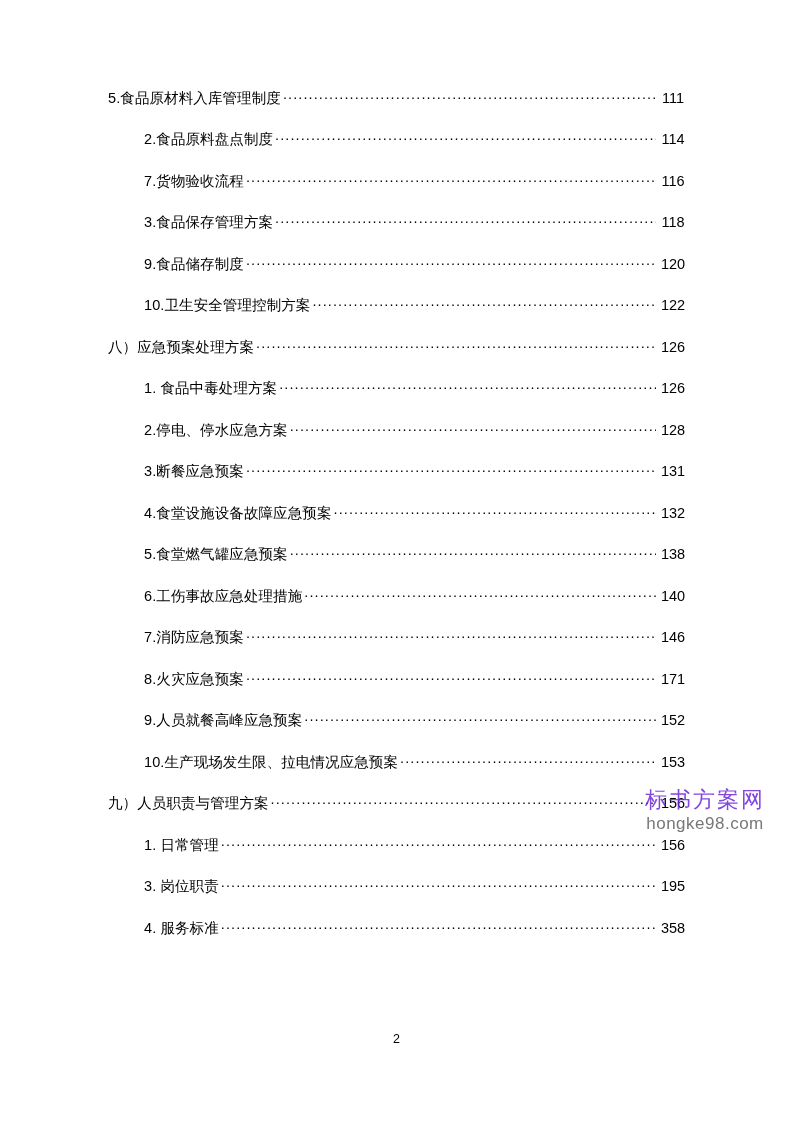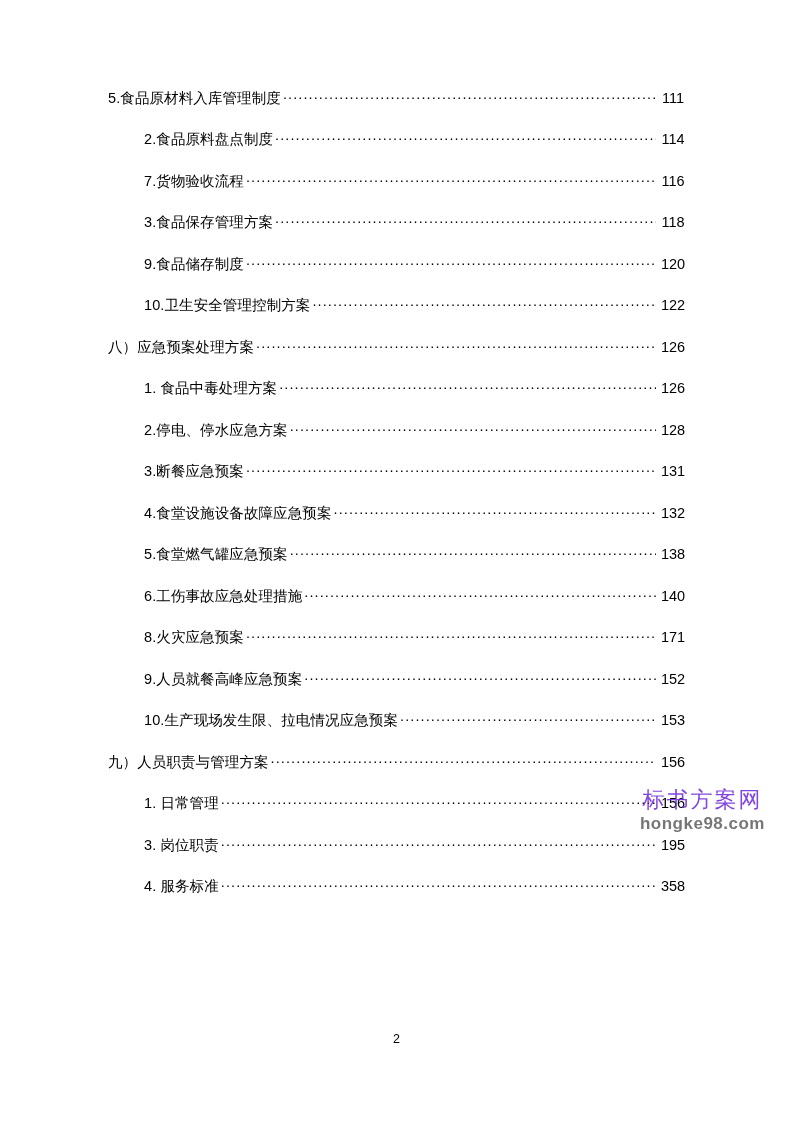--- a/index.html
+++ b/index.html
@@ -91,21 +91,20 @@
     font-family: "DejaVu Sans", sans-serif;
     color: #6d28d9;
     line-height: 1.1;
   }
   .wm-en {
     font-size: 17px;
     letter-spacing: 0.5px;
     color: #5f5f5f;
     font-family: "Liberation Sans", sans-serif;
     margin-top: 2px;
-    font-weight: bold;
   }
 </style>
 </head>
 <body>
 
 <div class="page">
 
   <div class="toc">
 
     <div class="toc-row section-head indent-0">
@@ -179,20 +178,25 @@
       <span class="dots"></span>
       <span class="pageno">138</span>
     </div>
 
     <div class="toc-row indent-1">
       <span class="label">6.工伤事故应急处理措施</span>
       <span class="dots"></span>
       <span class="pageno">140</span>
     </div>
 
+    <div class="toc-row indent-1">
+      <span class="label">7.消防应急预案</span>
+      <span class="dots"></span>
+      <span class="pageno">146</span>
+    </div>
 
     <div class="toc-row indent-1">
       <span class="label">8.火灾应急预案</span>
       <span class="dots"></span>
       <span class="pageno">171</span>
     </div>
 
     <div class="toc-row indent-1">
       <span class="label">9.人员就餐高峰应急预案</span>
       <span class="dots"></span>

